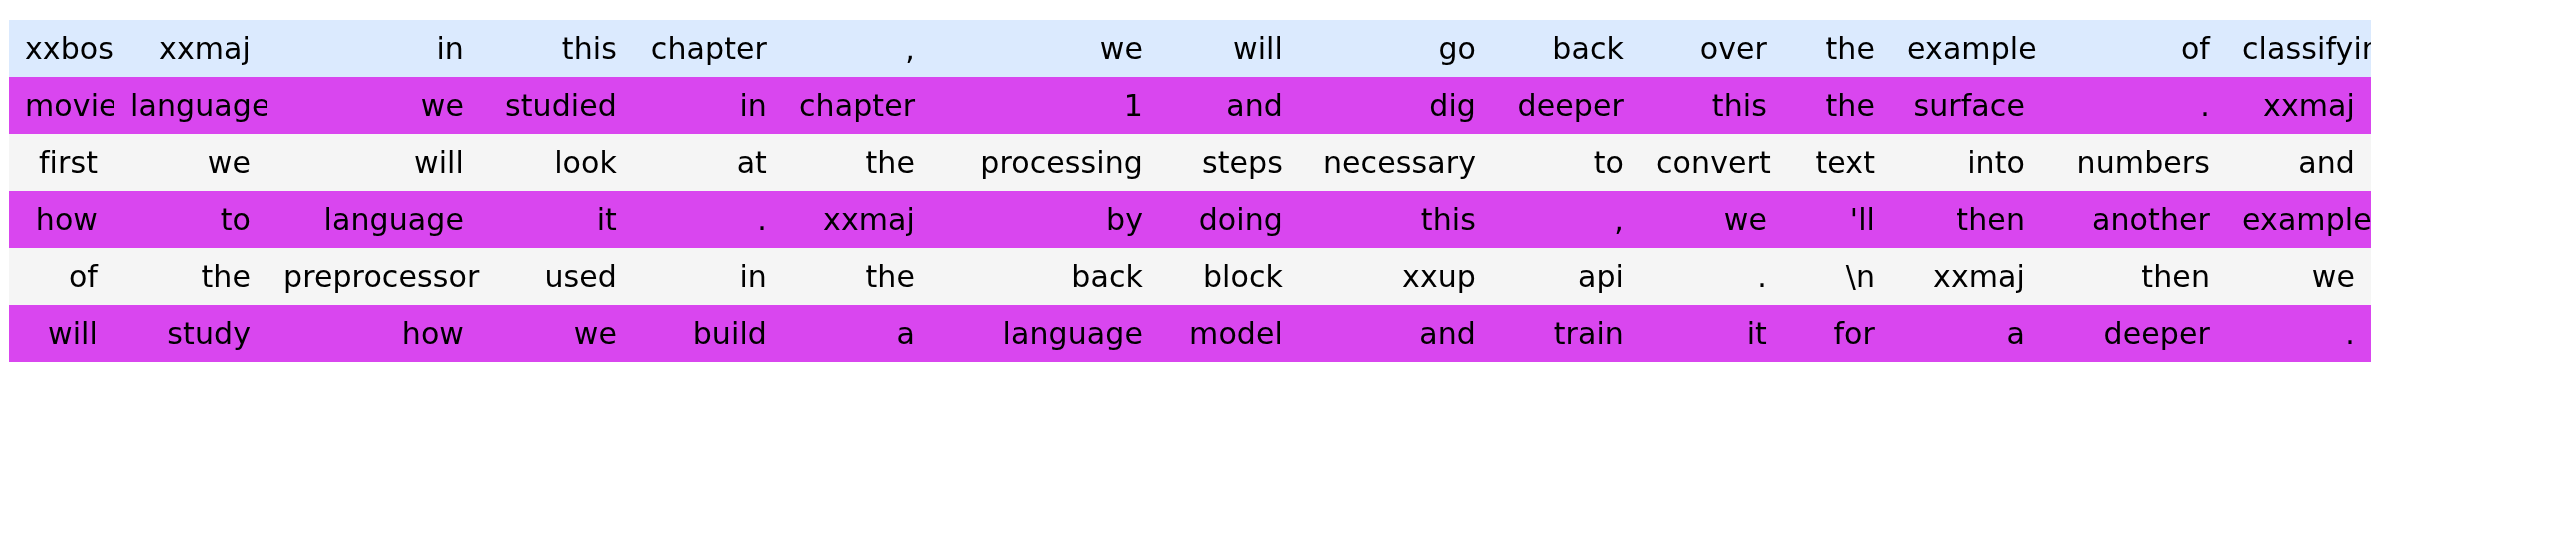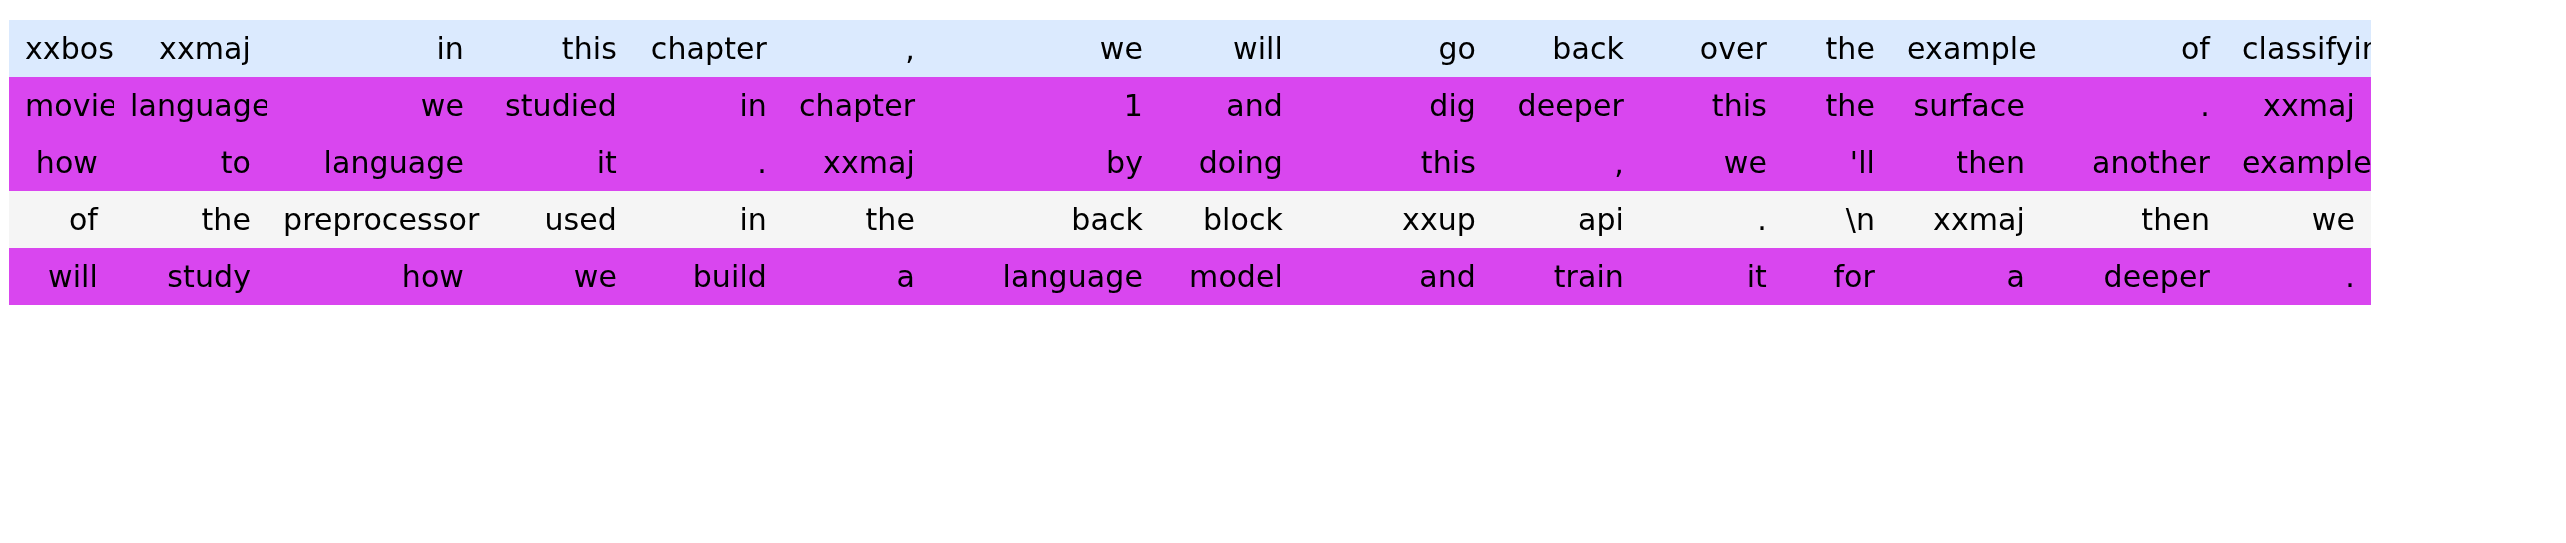--- a/index.html
+++ b/index.html
@@ -125,20 +125,37 @@
             <td>1</td>
             <td>and</td>
             <td>dig</td>
             <td>deeper</td>
             <td>this</td>
             <td>the</td>
             <td>surface</td>
             <td>.</td>
             <td>xxmaj</td>
           </tr>
+          <tr class="row-even">
+            <td>first</td>
+            <td>we</td>
+            <td>will</td>
+            <td>look</td>
+            <td>at</td>
+            <td>the</td>
+            <td>processing</td>
+            <td>steps</td>
+            <td>necessary</td>
+            <td>to</td>
+            <td>convert</td>
+            <td>text</td>
+            <td>into</td>
+            <td>numbers</td>
+            <td>and</td>
+          </tr>
           <tr class="row-odd">
             <td>how</td>
             <td>to</td>
             <td>language</td>
             <td>it</td>
             <td>.</td>
             <td>xxmaj</td>
             <td>by</td>
             <td>doing</td>
             <td>this</td>

